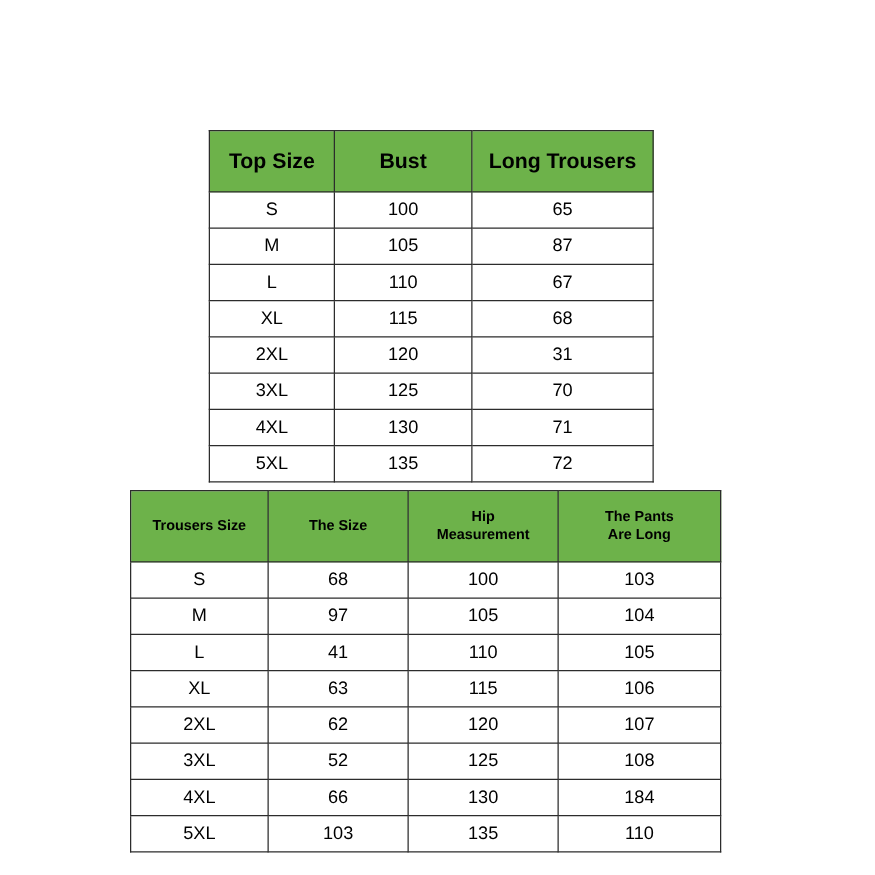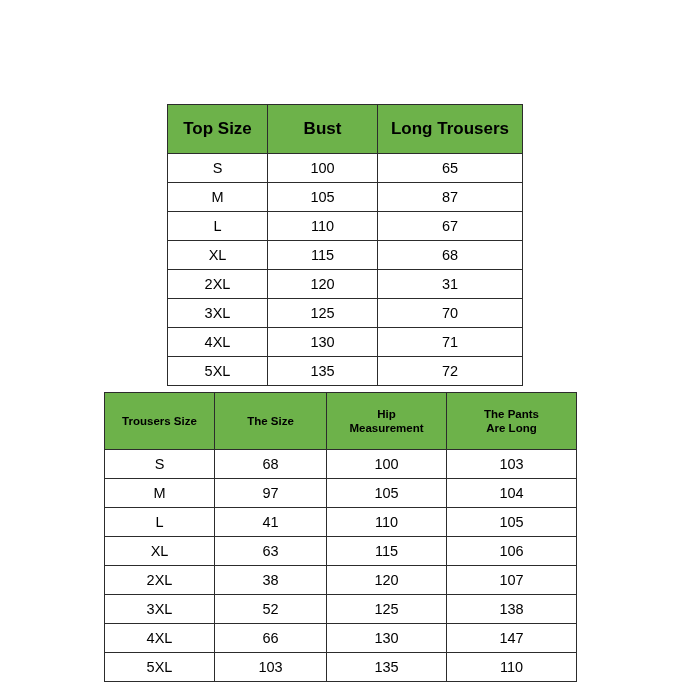--- a/index.html
+++ b/index.html
@@ -201,35 +201,35 @@
         <td>105</td>
       </tr>
       <tr>
         <td>XL</td>
         <td>63</td>
         <td>115</td>
         <td>106</td>
       </tr>
       <tr>
         <td>2XL</td>
-        <td>38</td>
+        <td>62</td>
         <td>120</td>
         <td>107</td>
       </tr>
       <tr>
         <td>3XL</td>
         <td>52</td>
         <td>125</td>
-        <td>138</td>
+        <td>108</td>
       </tr>
       <tr>
         <td>4XL</td>
         <td>66</td>
         <td>130</td>
-        <td>147</td>
+        <td>184</td>
       </tr>
       <tr>
         <td>5XL</td>
         <td>103</td>
         <td>135</td>
         <td>110</td>
       </tr>
     </tbody>
   </table>
 

